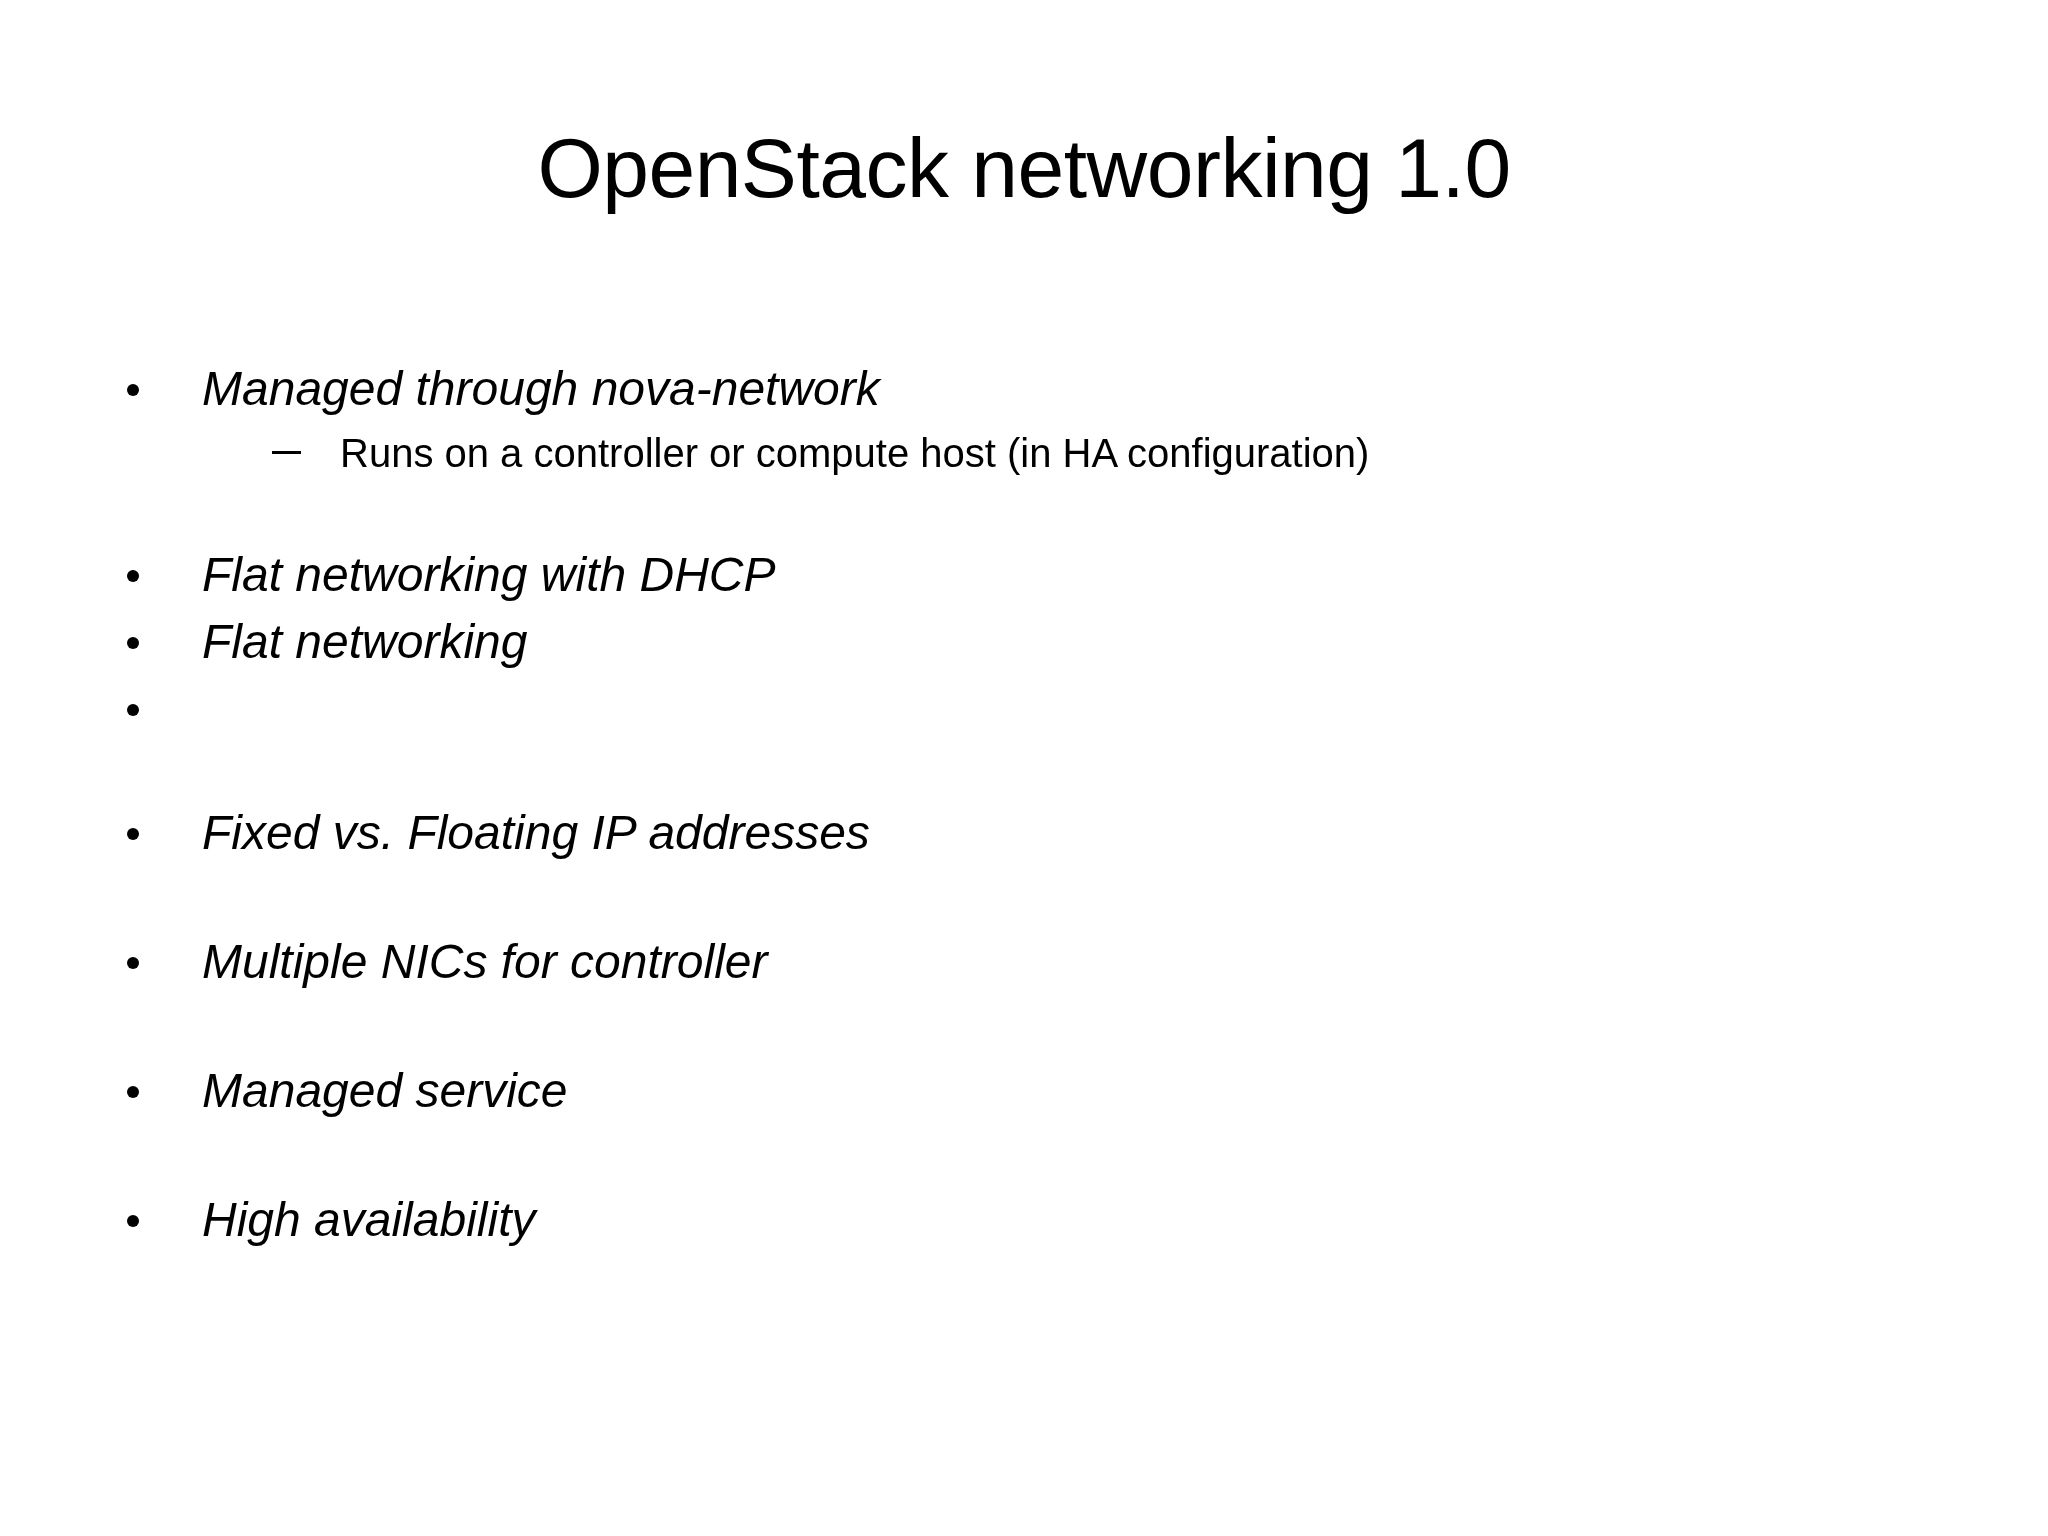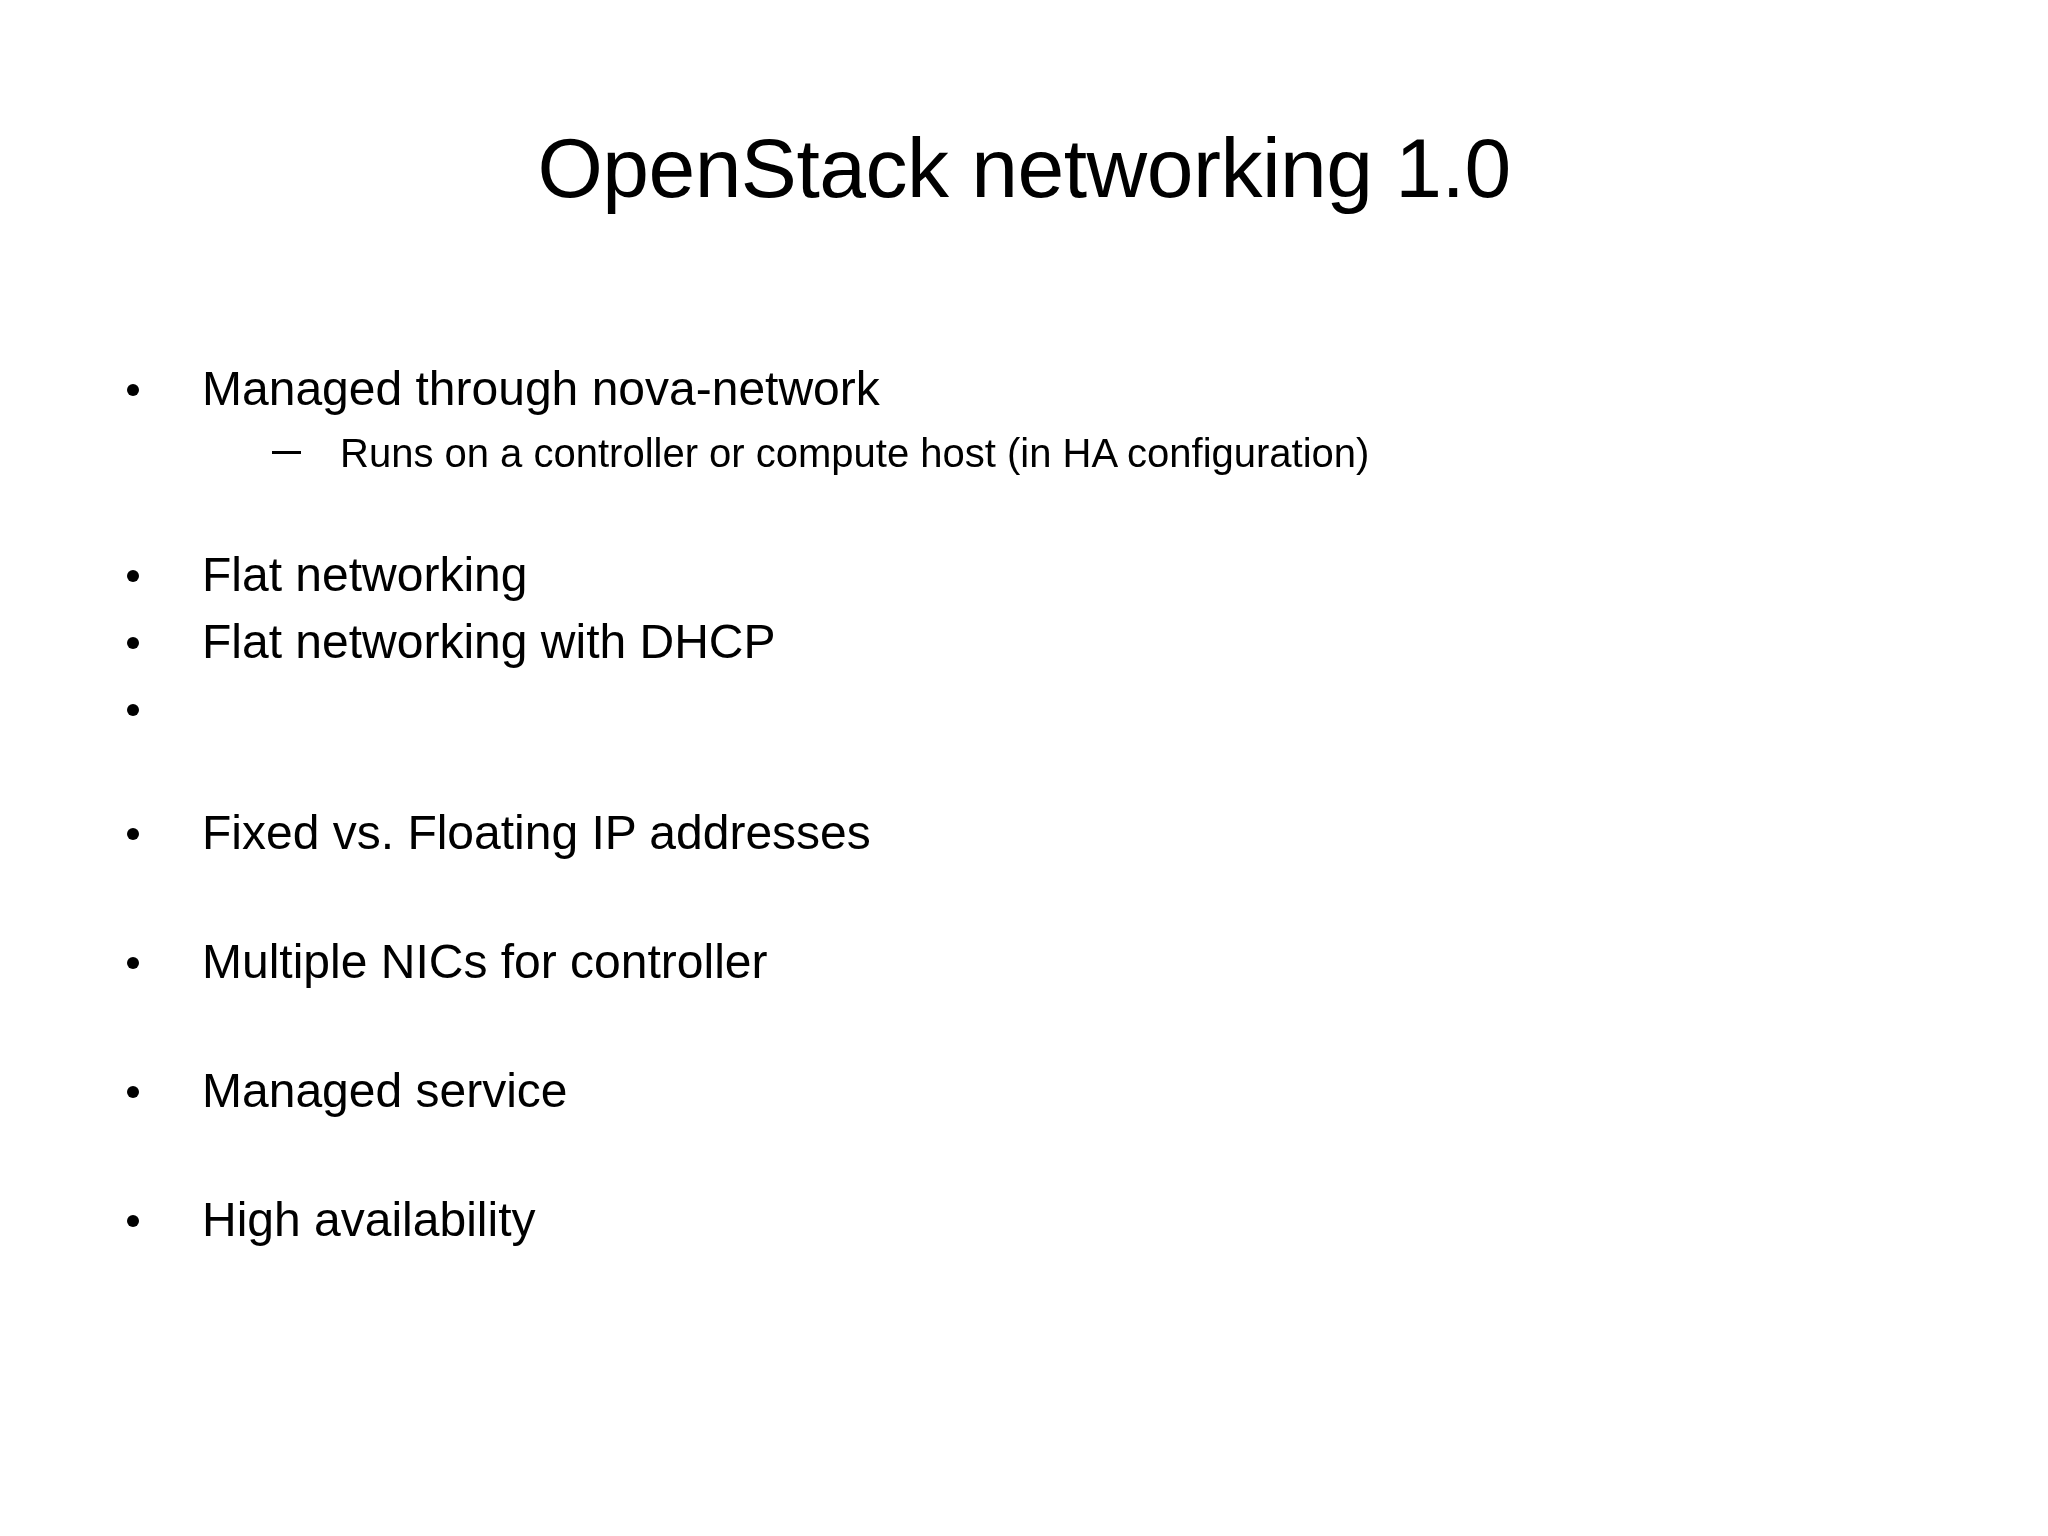--- a/index.html
+++ b/index.html
@@ -75,20 +75,21 @@
     vertical-align: middle;
     margin-bottom: 4px;
   }
   .bullet-row.lvl1 .btext {
     position: absolute;
     left: 202px;
     top: 0;
     font-size: 48px;
     line-height: 67px;
     white-space: nowrap;
+    font-style: italic;
   }
 
   
   .bullet-row.lvl2 {
     font-size: 40px;
     line-height: 62px;
     height: 62px;
     margin-left: 48px;
   }
   .bullet-row.lvl2 .marker {
@@ -138,26 +139,26 @@
 
     <div class="bullet-row lvl2">
       <span class="marker"><span class="dash"></span></span>
       <span class="btext">Runs on a controller or compute host (in HA configuration)</span>
     </div>
 
     <div class="spacer-row"></div>
 
     <div class="bullet-row lvl1">
       <span class="marker"><span class="dot"></span></span>
-      <span class="btext">Flat networking</span>
+      <span class="btext">Flat networking with DHCP</span>
     </div>
 
     <div class="bullet-row lvl1">
       <span class="marker"><span class="dot"></span></span>
-      <span class="btext">Flat networking with DHCP</span>
+      <span class="btext">Flat networking</span>
     </div>
 
     <div class="bullet-row lvl1">
       <span class="marker"><span class="dot"></span></span>
     </div>
 
     <div class="spacer-row"></div>
 
     <div class="bullet-row lvl1">
       <span class="marker"><span class="dot"></span></span>

